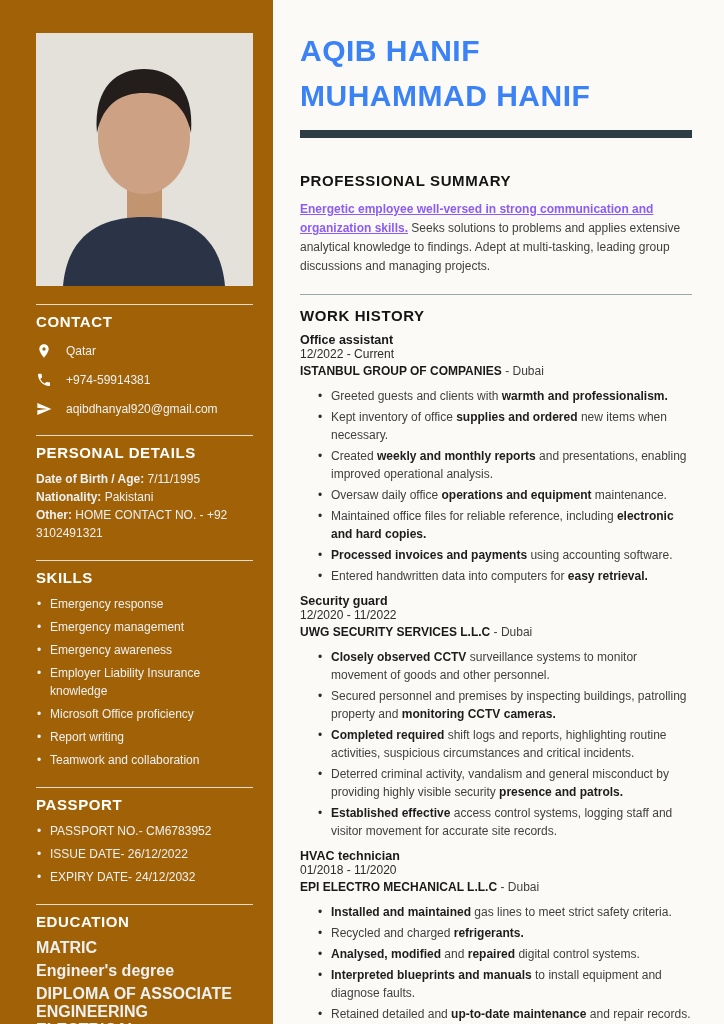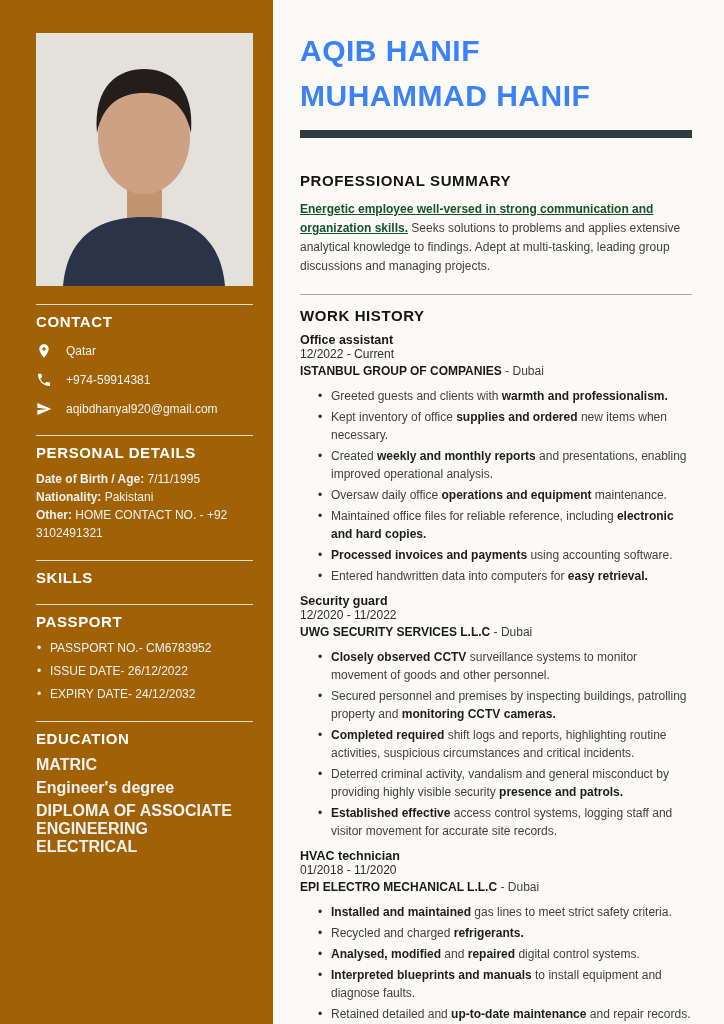--- a/index.html
+++ b/index.html
@@ -39,21 +39,21 @@
   .edu-line { font-size:16px; font-weight:bold; line-height:18px; margin-bottom:5px; }
 
   
   .main { flex:1; padding:28px 32px 0 27px; color:#3f3f3f; overflow:hidden; }
   .name { font-size:30px; line-height:45px; font-weight:800; color:#3b82f6; letter-spacing:.5px; }
   .name-bar { height:8px; background:#2e3c43; margin-top:12px; }
 
   .main-sec h2 { font-size:15px; font-weight:bold; color:#141414; letter-spacing:.6px; }
   .summary-sec { margin-top:34px; }
   .summary-text { margin-top:11px; font-size:12px; line-height:19px; }
-  .summary-text .b { color:#14532d; }
+  .summary-text .b { color:#8b5cf6; }
 
   .work-sec { margin-top:18px; border-top:1px solid #9fa8a8; padding-top:12px; }
   .job { margin-top:9px; }
   .job-head { display:flex; justify-content:space-between; align-items:baseline;flex-direction:column; }
   .role { font-weight:bold; font-size:12.5px; color:#191919; }
   .dates { font-size:12px; color:#2c2c2c; }
   .company { font-size:12px; margin-top:3px; }
   .cname { font-weight:bold; color:#191919; }
   .bullets { list-style:none; margin-top:9px; padding-left:18px; font-size:12px; }
   .bullets li { position:relative; padding-left:13px; line-height:18px; margin-bottom:3px; }
@@ -111,20 +111,29 @@
       <h2>PERSONAL DETAILS</h2>
       <div id="pd-lines">
           <div class="pd-line"><span class="b">Date of Birth / Age:</span><span> 7/11/1995</span></div>
           <div class="pd-line"><span class="b">Nationality:</span><span> Pakistani</span></div>
           <div class="pd-line"><span class="b">Other:</span><span> HOME CONTACT NO. - +92 3102491321</span></div>
         </div>
     </section>
 
     <section class="side-sec">
       <h2>SKILLS</h2>
+      <ul class="side-list" id="skills-list">
+          <li>Emergency response</li>
+          <li>Emergency management</li>
+          <li>Emergency awareness</li>
+          <li>Employer Liability Insurance knowledge</li>
+          <li>Microsoft Office proficiency</li>
+          <li>Report writing</li>
+          <li>Teamwork and collaboration</li>
+        </ul>
     </section>
 
     <section class="side-sec">
       <h2>PASSPORT</h2>
       <ul class="side-list" id="passport-list">
           <li>PASSPORT NO.- CM6783952</li>
           <li>ISSUE DATE- 26/12/2022</li>
           <li>EXPIRY DATE- 24/12/2032</li>
         </ul>
     </section>

